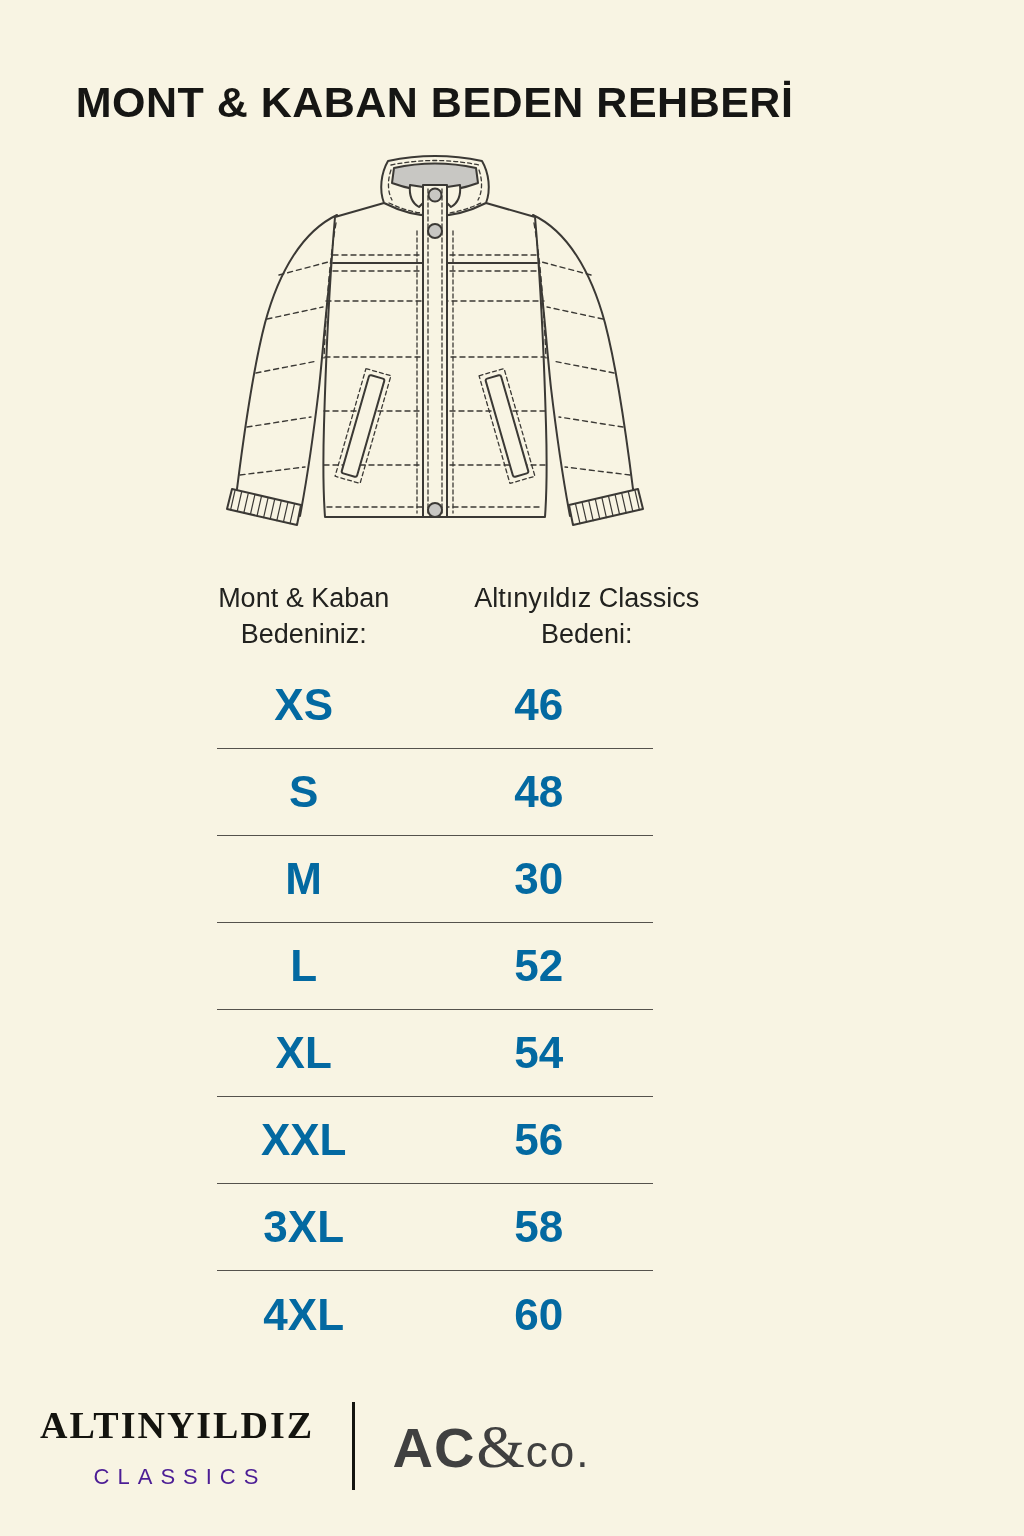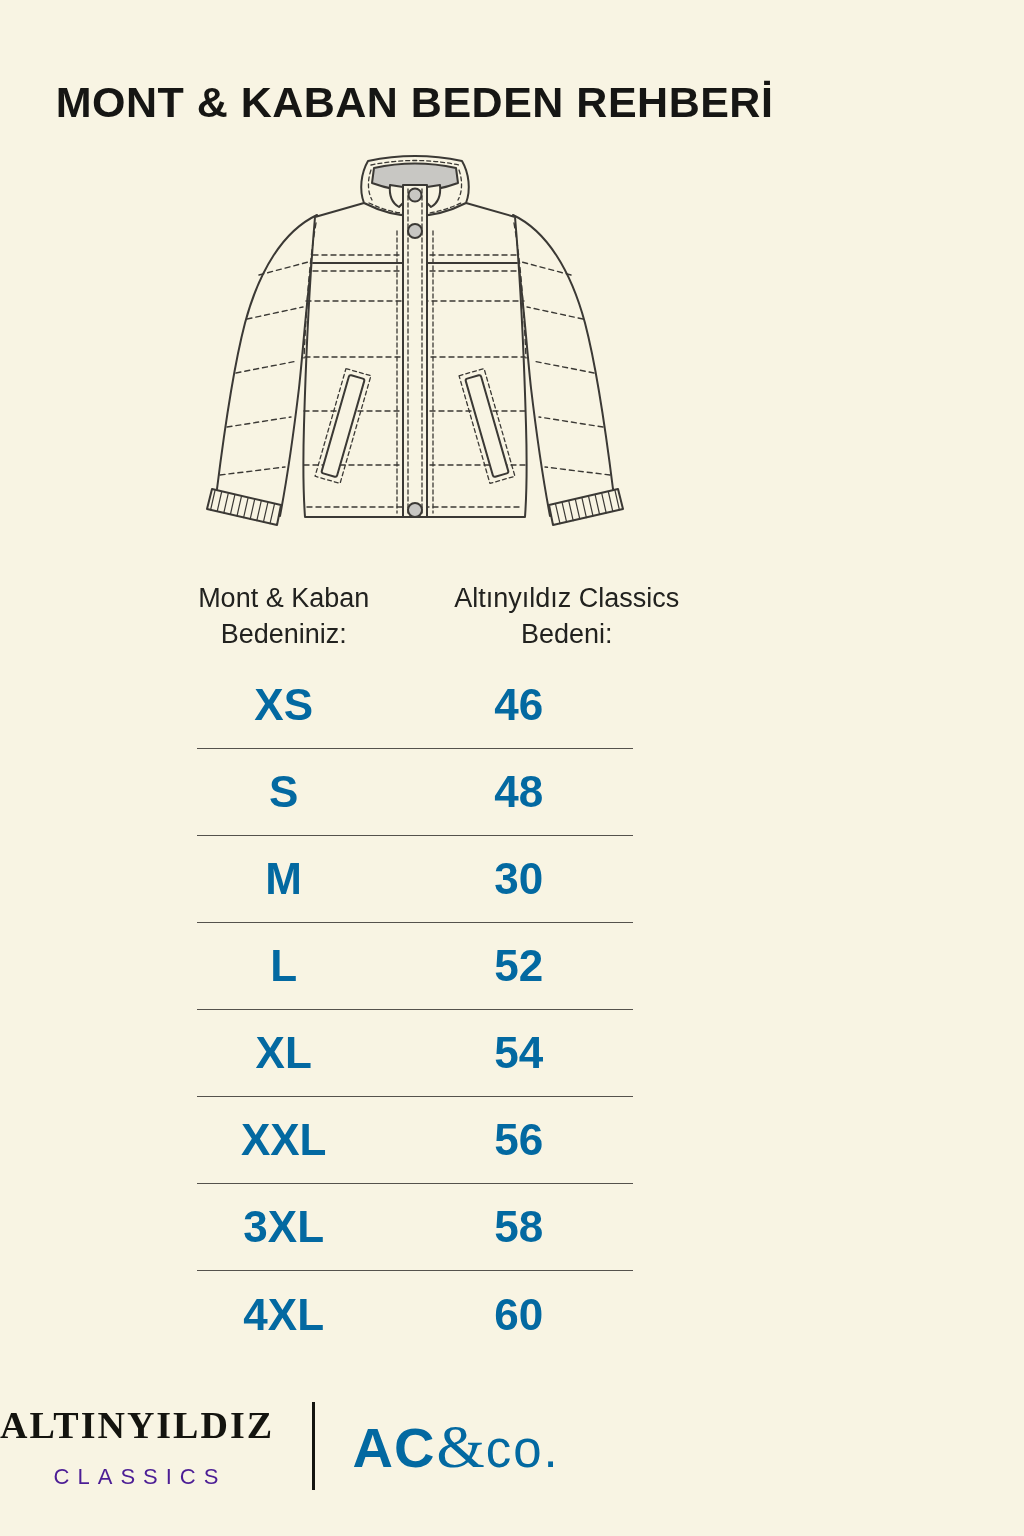--- a/index.html
+++ b/index.html
@@ -3,21 +3,21 @@
 <meta charset="utf-8">
 <style>
   * { margin:0; padding:0; box-sizing:border-box; }
   html,body { width:1024px; height:1536px; }
   body {
     background:#f8f4e3;
     color:#1d1d1b;
     font-family:"Liberation Sans", sans-serif;
     overflow:hidden;
   }
-  .page { width:829px; height:1536px; position:relative; }
+  .page { width:829px; height:1536px; position:relative;padding-left:40px; }
 
   h1.title {
     padding-top:78px;
     text-align:center;
     font-size:43px;
     font-weight:800;
     letter-spacing:.5px;
     color:#161614;
   }
 
@@ -65,24 +65,24 @@
     color:#14140f;
   }
   .brand-2 {
     font-size:22px;
     letter-spacing:8px;
     margin-top:17px;
     padding-left:6px;
     color:#4c1d95;
   }
   .vdiv { width:2.5px; height:88px; background:#14140f; margin:0 38px; }
-  .acco { display:flex; align-items:baseline; color:#0369a1; }
+  .acco { display:flex; align-items:baseline; color:#404040; }
   .acco .ac  { font-size:56px; font-weight:800; letter-spacing:1px; }
   .acco .amp { font-family:"Liberation Serif", serif; font-size:62px; margin:0 1px; }
-  .acco .co  { font-size:51px; letter-spacing:2px; }
+  .acco .co  { font-size:44px; letter-spacing:2px; }
 </style>
 </head>
 <body>
 
 <div class="page">
 
   <h1 class="title">MONT &amp; KABAN BEDEN REHBERİ</h1>
 
   <div class="jacket-wrap">
     <svg viewBox="0 0 460 418" width="460" height="418">

